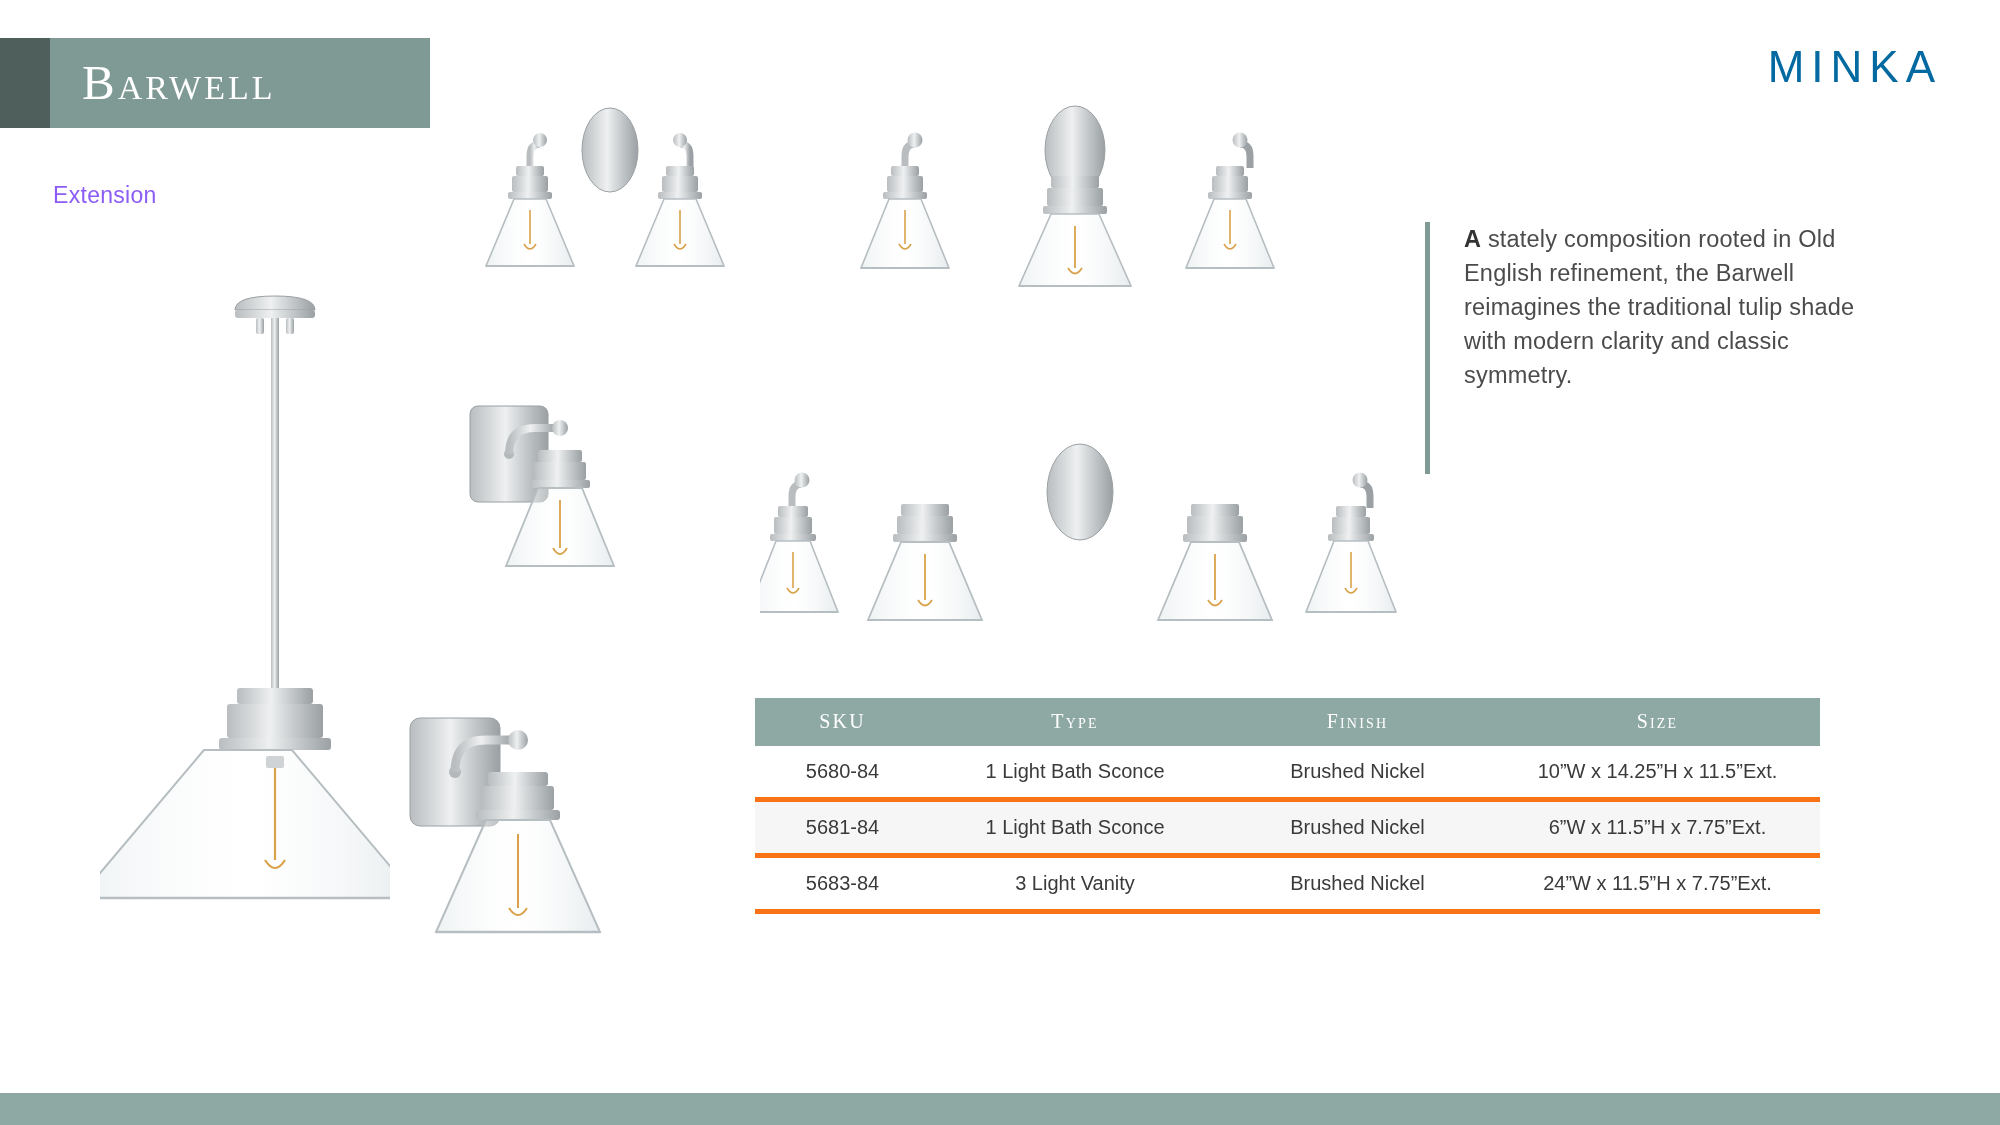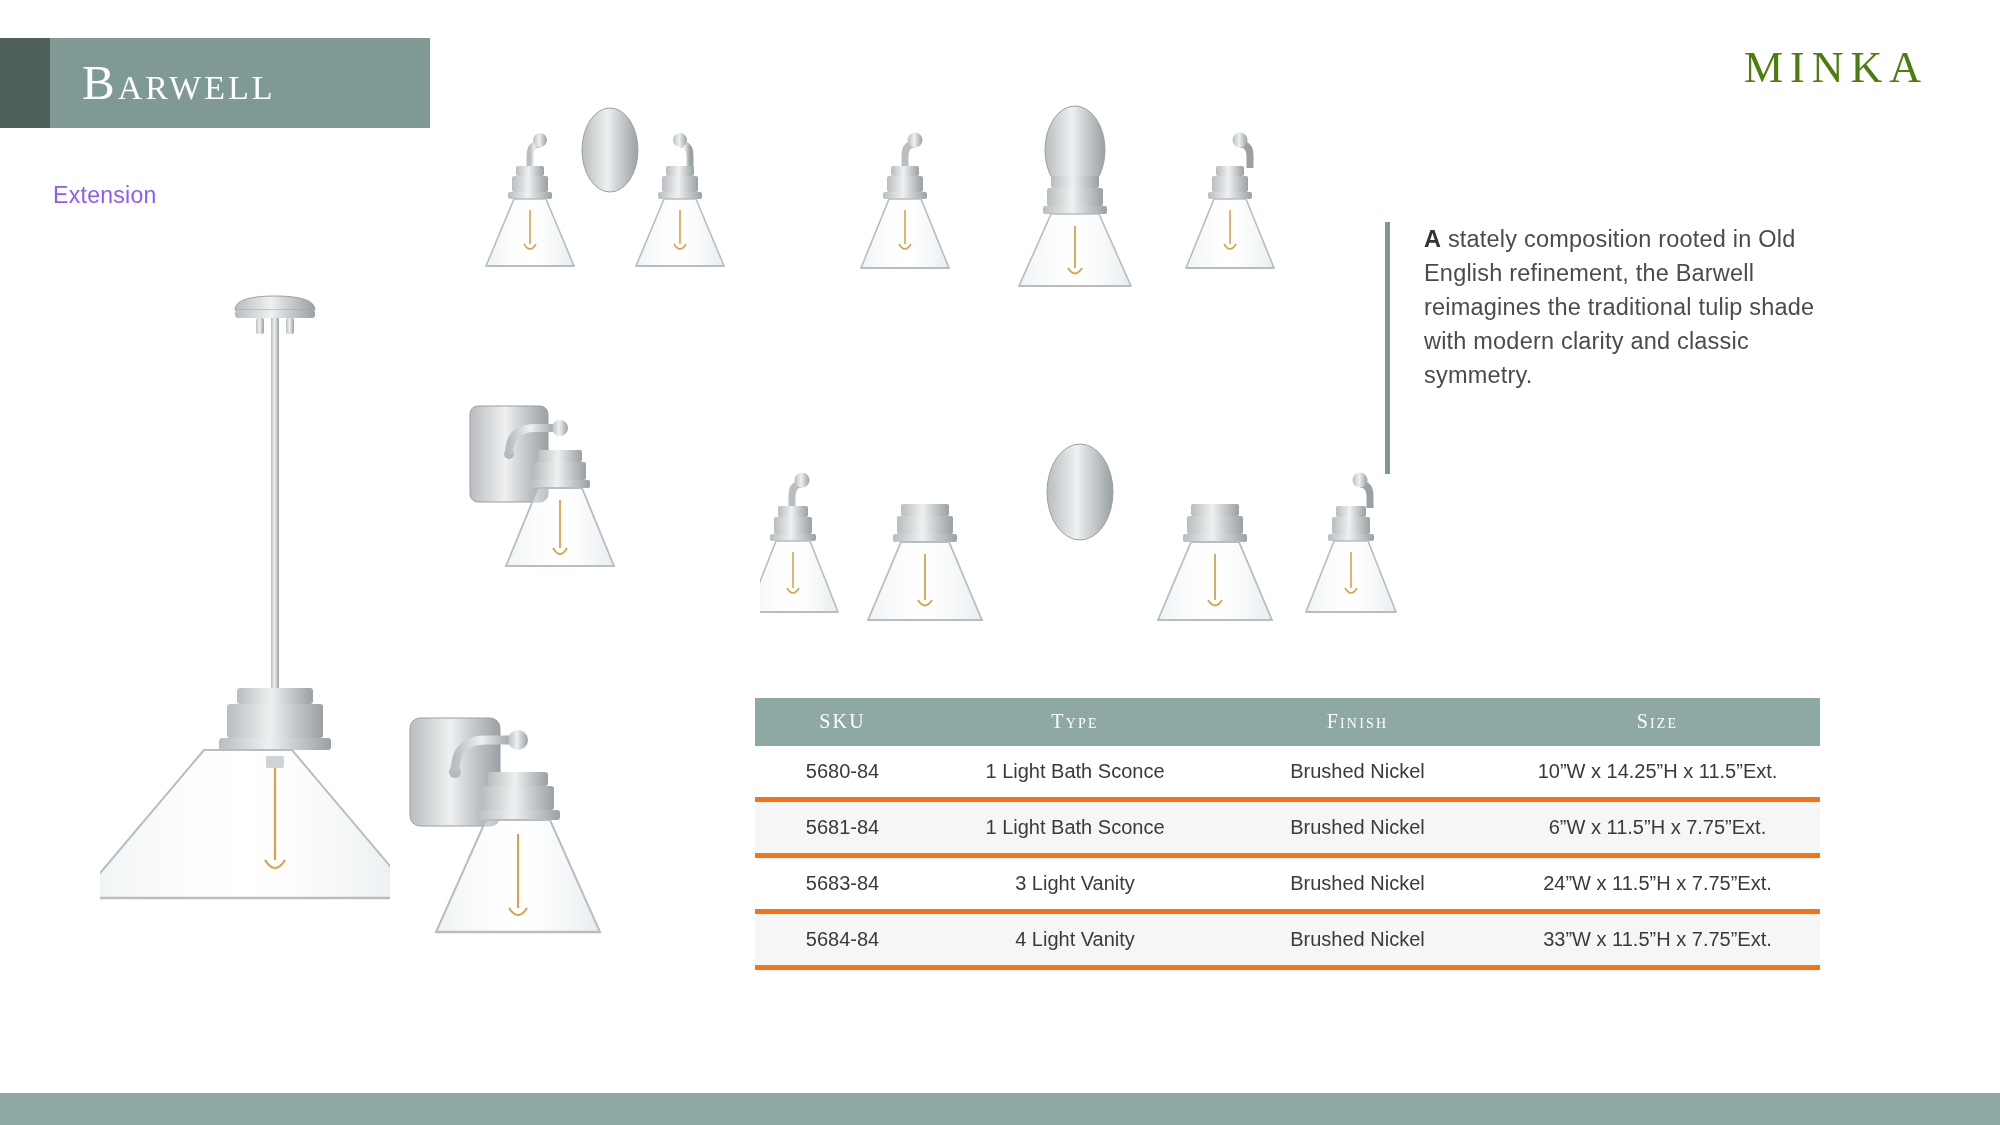--- a/index.html
+++ b/index.html
@@ -31,30 +31,30 @@
     font-variant: small-caps;
     text-transform: capitalize;
   }
   .subtitle {
     position: absolute; left: 53px; top: 182px;
     font-size: 23px; color: #8b5cf6; letter-spacing: .3px;
   }
 
   
   .brand {
-    position: absolute; right: 72px; top: 42px;
-    font-family: Liberation Serif, serif;
+    position: absolute; right: 58px; top: 42px;
+    font-family: Liberation Sans, sans-serif;
     font-size: 44px; letter-spacing: 7px;
-    color: #4d7c0f;
+    color: #0369a1;
     font-variant: small-caps;
   }
 
   
   .desc-wrap {
-    position: absolute; left: 1385px; top: 222px; width: 430px;
+    position: absolute; left: 1425px; top: 222px; width: 430px;
     display: flex; gap: 34px;
   }
   .desc-rule { width: 5px; background: #7f9a94; flex: 0 0 5px; height: 252px; }
   .desc-text {
     font-size: 23.5px; line-height: 1.45; color: #4b4b4b; letter-spacing: .2px;
   }
   .desc-text b { font-weight: bold; color: #333; }
 
   
   .table {
@@ -299,23 +299,17 @@
         <td>1 Light Bath Sconce</td>
         <td>Brushed Nickel</td>
         <td>6”W x 11.5”H x 7.75”Ext.</td>
       </tr>
       <tr>
         <td>5683-84</td>
         <td>3 Light Vanity</td>
         <td>Brushed Nickel</td>
         <td>24”W x 11.5”H x 7.75”Ext.</td>
       </tr>
-      <tr>
-        <td>5684-84</td>
-        <td>4 Light Vanity</td>
-        <td>Brushed Nickel</td>
-        <td>33”W x 11.5”H x 7.75”Ext.</td>
-      </tr>
     </tbody>
   </table>
 
   <div class="footer-bar"></div>
 </div>
 
 </body></html>

